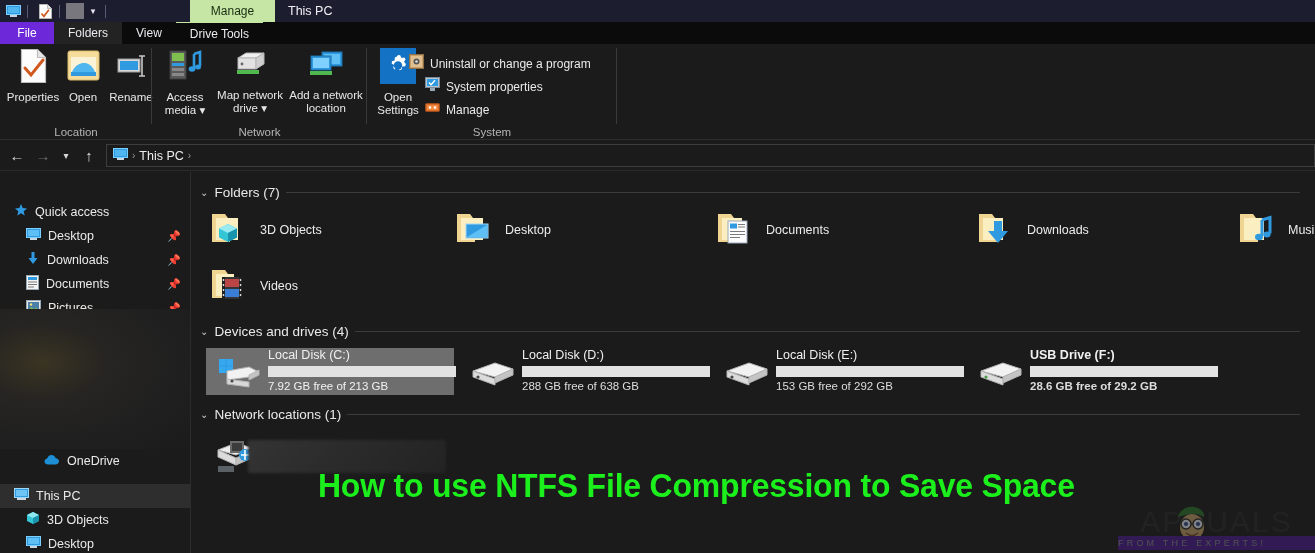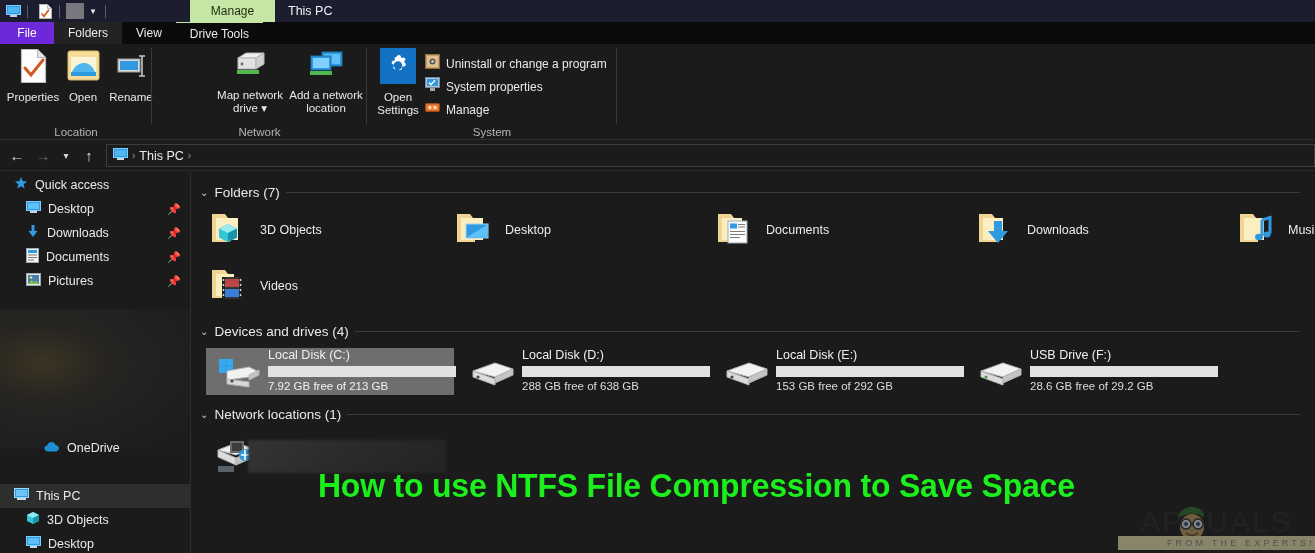--- a/index.html
+++ b/index.html
@@ -136,22 +136,22 @@
     color: #1cf01c; font-size: 34px; font-weight: bold; letter-spacing: -0.2px;
     font-family: "Liberation Sans Narrow", "Liberation Sans", sans-serif;
     transform: scaleX(0.94); transform-origin: left center; white-space: nowrap;
   }
   .watermark { position: absolute; left: 1118px; top: 505px; width: 197px; height: 48px; opacity: 0.48; }
   .wm-text {
     position: absolute; left: 0; top: 0; width: 197px; text-align: center;
     color: #2b2b2b; font-size: 30px; font-weight: normal; letter-spacing: 2px;
   }
   .wm-sub {
-    position: absolute; left: 0; top: 31px; width: 197px; text-align: right;
-    color: #8c8c8c; font-size: 9px; letter-spacing: 3.2px; background: #fef9c3; padding: 2px 0;
+    position: absolute; left: 0; top: 31px; width: 197px; text-align: left;
+    color: #8c8c8c; font-size: 9px; letter-spacing: 3.2px; background: #4c1d95; padding: 2px 0;
   }
   .wm-face { position: absolute; left: 52px; top: -2px; }
 </style>
 </head>
 <body>
 
 <div id="app">
 
   <div class="titlebar">
     <div class="qat">
@@ -218,20 +218,38 @@
               <path d="M28 8v20M25 8h6M25 28h6" stroke="#c8c8c8" stroke-width="1.6" fill="none"></path>
             </svg>
         </span>
         <span class="lbl">Rename</span>
       </div>
       <div class="glabel">Location</div>
       <div class="gdiv"></div>
     </div>
 
     <div class="rgroup" style="left:152px; width:215px;">
+      <div class="rbig" style="left:4px; width:58px;">
+        <span class="ic">
+          <svg width="36" height="36" viewBox="0 0 36 36">
+              <rect x="3" y="3" width="16" height="28" fill="#5a5a5a" stroke="#3e3e3e"></rect>
+              <rect x="5" y="5" width="12" height="8" fill="#7fbf4f"></rect>
+              <rect x="5" y="15" width="12" height="3" fill="#2f9ae0"></rect>
+              <rect x="5" y="20" width="12" height="3" fill="#888"></rect>
+              <rect x="5" y="25" width="12" height="3" fill="#888"></rect>
+              <path d="M27 6v14" stroke="#2f9ae0" stroke-width="2.6" fill="none"></path>
+              <path d="M27 6l6-2v14" stroke="#2f9ae0" stroke-width="2.6" fill="none"></path>
+              <ellipse cx="25" cy="21" rx="3.4" ry="2.8" fill="#2f9ae0"></ellipse>
+              <ellipse cx="31" cy="19" rx="3" ry="2.5" fill="#2f9ae0"></ellipse>
+            </svg>
+        </span>
+        <span class="lbl">
+          <span>Access media</span> <span>▾</span>
+        </span>
+      </div>
       <div class="rbig" style="left:62px; width:72px;">
         <span class="ic">
           <svg width="40" height="34" viewBox="0 0 40 34">
               <path d="M8 10l8-5h18l-8 5z" fill="#f0f0f0" stroke="#b5b5b5"></path>
               <rect x="8" y="10" width="18" height="11" fill="#e2e2e2" stroke="#b5b5b5"></rect>
               <path d="M26 10l8-5v11l-8 5z" fill="#cfcfcf" stroke="#b5b5b5"></path>
               <circle cx="12" cy="16" r="1.4" fill="#666"></circle>
               <path d="M7 22h22v4H7z" fill="#51b84f"></path>
             </svg>
         </span>
@@ -259,21 +277,21 @@
       <div class="rbig" style="left:5px; width:52px;">
         <span class="ic">
           <svg width="36" height="36" viewBox="0 0 36 36">
               <rect x="0" y="0" width="36" height="36" fill="#1472c4"></rect>
               <path d="M18 7l2.2.3 1.3 2.6 2.9-.4 1.2 1.9-1.6 2.4 1.9 2.2-.7 2.2-2.9.4-.6 2.8-2.2.8-2-2.1-2.6 1.3-1.7-1.5.9-2.8-2.4-1.6.2-2.3 2.8-.8.1-2.9 2.1-1z" fill="#fff"></path>
               <circle cx="18" cy="17.5" r="4.2" fill="#1472c4"></circle>
             </svg>
         </span>
         <span class="lbl">Open Settings</span>
       </div>
-      <div class="rsmall" style="left:58px; top:10px;">
+      <div class="rsmall" style="left:42px; top:10px;">
         <span class="ic">
           <svg width="15" height="15" viewBox="0 0 15 15">
               <rect x="0.5" y="0.5" width="14" height="14" fill="#c7a06a" stroke="#8d6f46"></rect>
               <rect x="2" y="2" width="11" height="11" fill="#e0c090"></rect>
               <circle cx="7.5" cy="7.5" r="3" fill="#555"></circle>
               <circle cx="7.5" cy="7.5" r="1.3" fill="#ddd"></circle>
             </svg>
         </span>
         <span class="lbl">Uninstall or change a program</span>
       </div>
@@ -318,21 +336,21 @@
           </svg>
       </span>
       <span class="crumb-sep">›</span>
       <span class="crumb">This PC</span>
       <span class="crumb-sep">›</span>
     </div>
   </div>
 
   <div class="sidebar">
 
-    <div class="sb-item" style="margin-top:1px;">
+    <div class="sb-item" style="margin-top:28px;">
       <span class="ic">
         <svg width="14" height="14" viewBox="0 0 14 14">
             <path d="M7 1l1.7 4.1 4.3.3-3.3 2.8 1 4.3L7 10.2 3.3 12.5l1-4.3L1 5.4l4.3-.3z" fill="#2f9ae0"></path>
           </svg>
       </span>
       <span class="sb-label">Quick access</span>
     </div>
 
     <div class="sb-item indent1">
       <span class="ic">
@@ -378,21 +396,21 @@
             <path d="M2 11l3.5-4 2.5 2.5 2-2 3 3.5z" fill="#7fc04f"></path>
             <circle cx="5" cy="4.5" r="1.2" fill="#ffe27a"></circle>
           </svg>
       </span>
       <span class="sb-label">Pictures</span>
       <span class="sb-pin">📌</span>
     </div>
 
     <div class="sb-blur" style="top:137px;"></div>
 
-    <div class="sb-item" style="position:absolute; top:264px; width:191px;padding-left:44px;">
+    <div class="sb-item" style="position:absolute; top:277px; width:191px;padding-left:44px;">
       <span class="ic">
         <svg width="16" height="12" viewBox="0 0 16 12">
             <path d="M4.2 10.5c-2 0-3.7-1.3-3.7-3 0-1.5 1.2-2.7 2.7-2.9C3.6 2.6 5.3 1 7.5 1c2 0 3.7 1.3 4.2 3.2 2 .1 3.3 1.4 3.3 3 0 1.8-1.6 3.3-3.6 3.3z" fill="#1e8fd5"></path>
           </svg>
       </span>
       <span class="sb-label">OneDrive</span>
     </div>
 
     <div class="sb-item selected" style="position:absolute; top:312px; width:191px;">
       <span class="ic">
@@ -575,21 +593,21 @@
             <circle cx="9" cy="18" r="1.6" fill="#4a4a4a"></circle>
           </svg>
       </span>
       <span class="dname">Local Disk (E:)</span>
       <span class="bar">
         <span class="fill" style="width:47%; background:#0b8bd9;"></span>
       </span>
       <span class="dfree">153 GB free of 292 GB</span>
     </div>
 
-    <div class="drive" style="left:776px; top:176px;">
+    <div class="drive" style="left:776px; top:176px;font-weight:bold;">
       <span class="ic" style="position:absolute; left:9px; top:11px;">
         <svg width="48" height="28" viewBox="0 0 48 28">
             <path d="M4 12l22-8 18 6-18 8z" fill="#f2f2f2" stroke="#b5b5b5"></path>
             <path d="M4 12v6l22 8v-6z" fill="#dcdcdc" stroke="#b5b5b5"></path>
             <path d="M26 18v6l18-8v-6z" fill="#c4c4c4" stroke="#b5b5b5"></path>
             <circle cx="9" cy="18" r="1.6" fill="#4a9a4a"></circle>
           </svg>
       </span>
       <span class="dname">USB Drive (F:)</span>
       <span class="bar">

